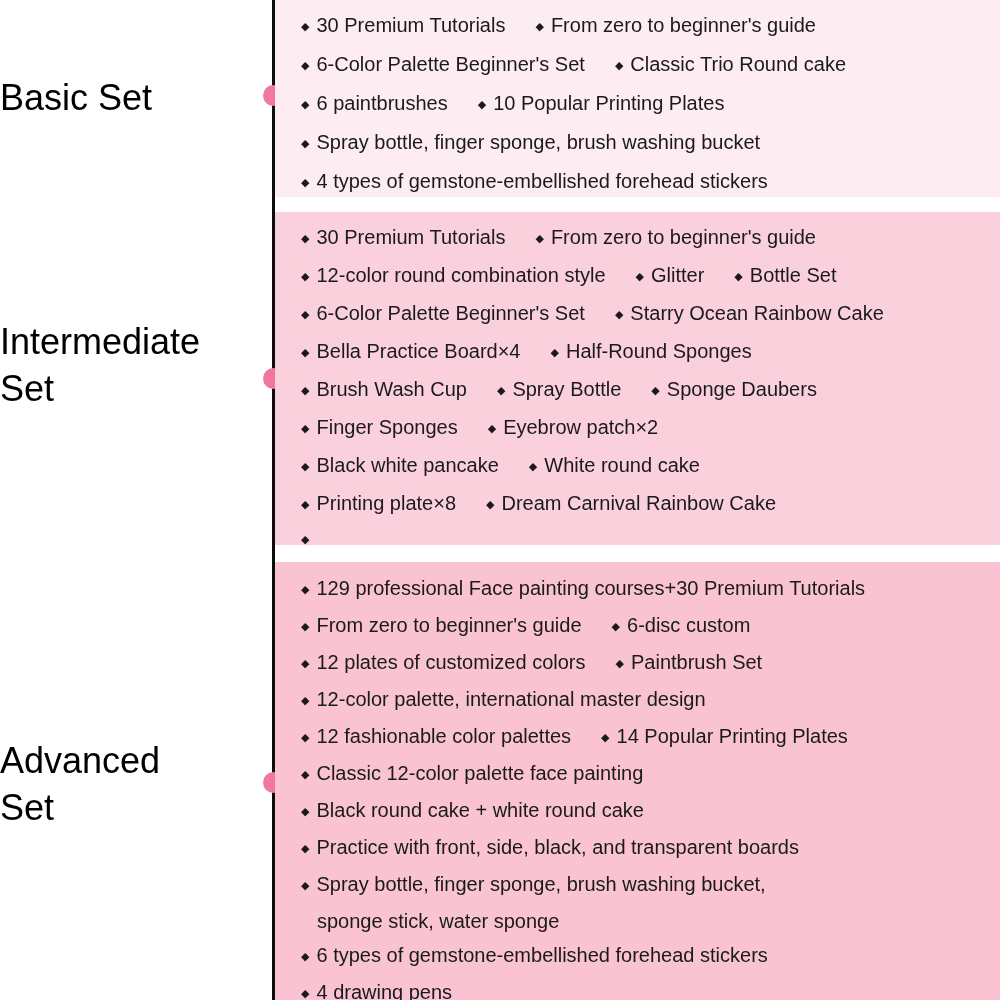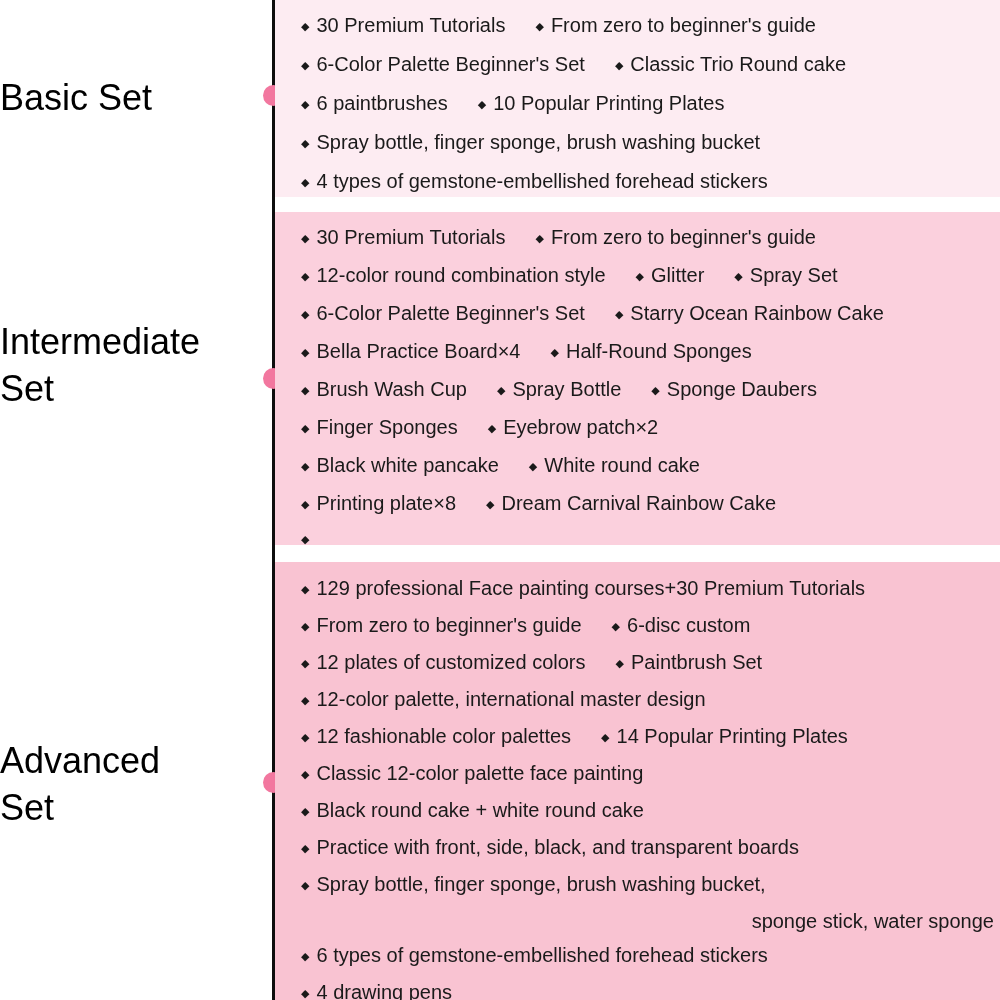--- a/index.html
+++ b/index.html
@@ -59,21 +59,21 @@
   }
   #block-basic        { top: 0;     height: 197px; row-gap: 10px; }
   #block-intermediate { top: 212px; height: 333px; row-gap: 9px;  }
   #block-advanced     { top: 562px; height: 438px; row-gap: 8px; padding-top: 13px; }
   .line {
     display: flex;
     column-gap: 30px;
     line-height: 26px;
     white-space: nowrap;
   }
-  .line.cont { padding-left: 16px; justify-content: flex-end; }
+  .line.cont { padding-left: 16px; }
   .item { display: inline-flex; align-items: baseline; }
   .bullet {
     font-size: 11px;
     margin-right: 7px;
     transform: translateY(-2px);
   }
 </style>
 </head>
 <body>
 
@@ -142,21 +142,21 @@
         <span class="item">
           <span class="bullet">◆</span>
           <span class="itext">12-color round combination style</span>
         </span>
         <span class="item">
           <span class="bullet">◆</span>
           <span class="itext">Glitter</span>
         </span>
         <span class="item">
           <span class="bullet">◆</span>
-          <span class="itext">Spray Set</span>
+          <span class="itext">Bottle Set</span>
         </span>
       </div>
       <div class="line">
         <span class="item">
           <span class="bullet">◆</span>
           <span class="itext">6-Color Palette Beginner's Set</span>
         </span>
         <span class="item">
           <span class="bullet">◆</span>
           <span class="itext">Starry Ocean Rainbow Cake</span>

